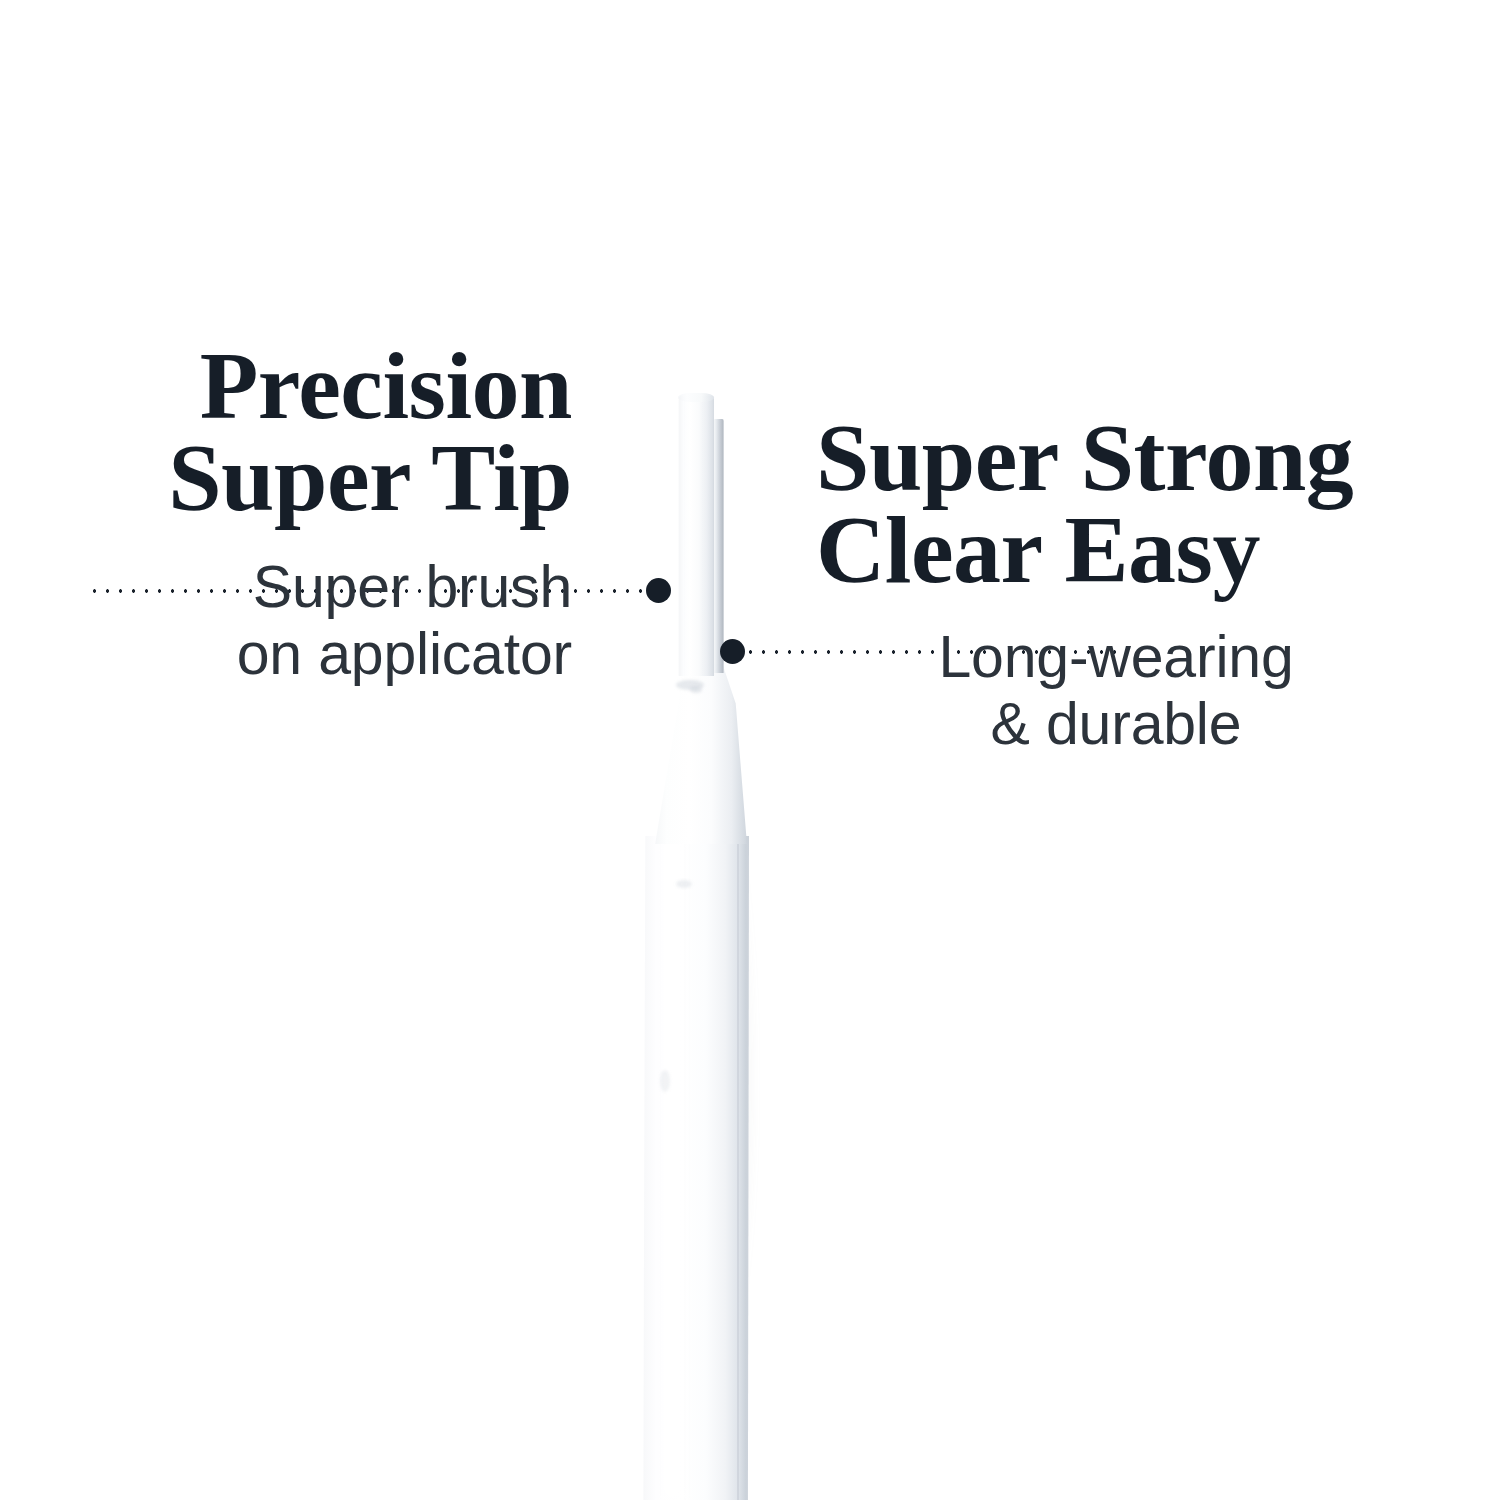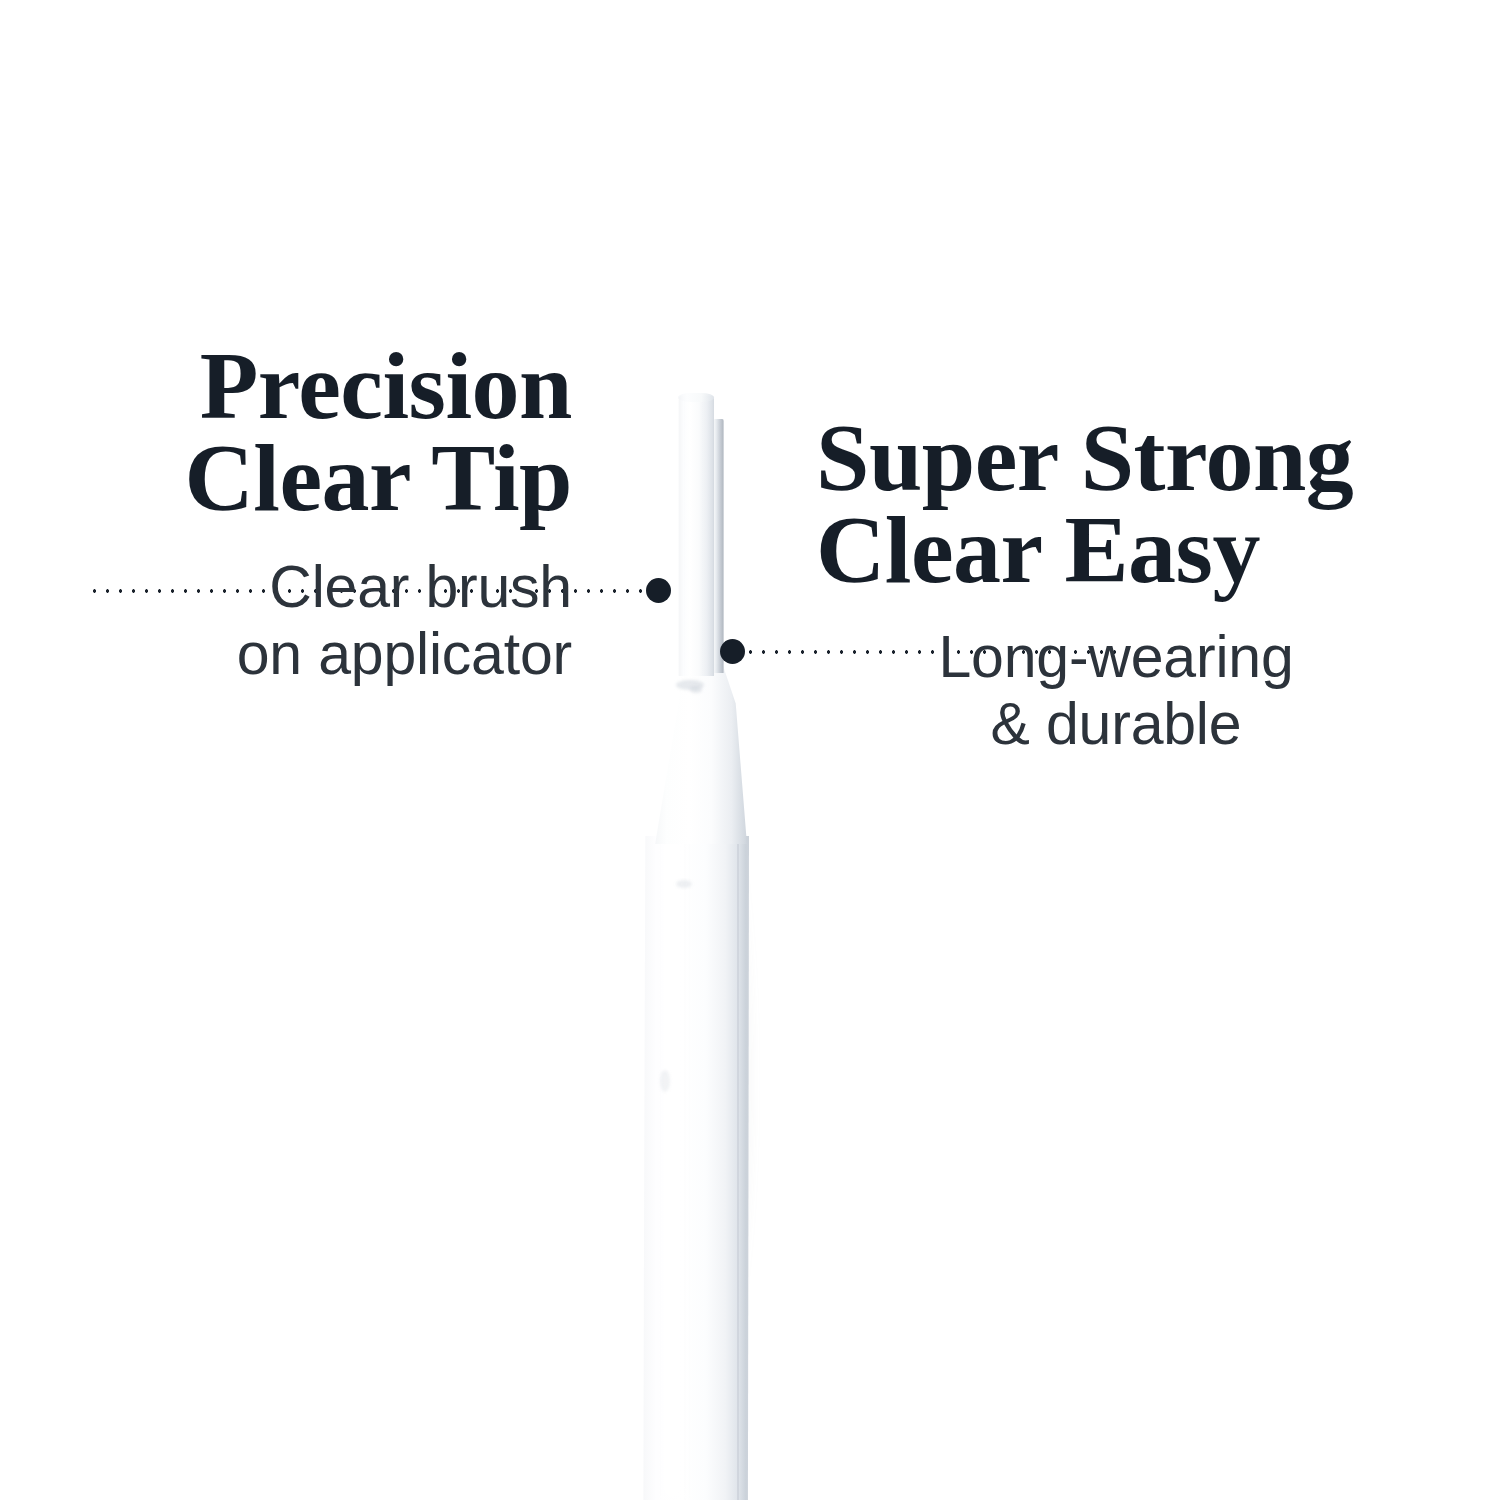--- a/index.html
+++ b/index.html
@@ -228,22 +228,22 @@
   </div>
 
   <div class="leader leader-left"></div>
   <div class="leader-dot dot-left"></div>
 
   <div class="leader leader-right"></div>
   <div class="leader-dot dot-right"></div>
 
   <div class="callout callout-left">
     <p class="headline">Precision
-Clear Tip</p>
-    <p class="subline">Clear brush
+Super Tip</p>
+    <p class="subline">Super brush
 on applicator</p>
   </div>
 
   <div class="callout callout-right">
     <p class="headline">Super Strong
 Clear Easy</p>
     <p class="subline">Long-wearing
 &amp; durable</p>
   </div>
 

